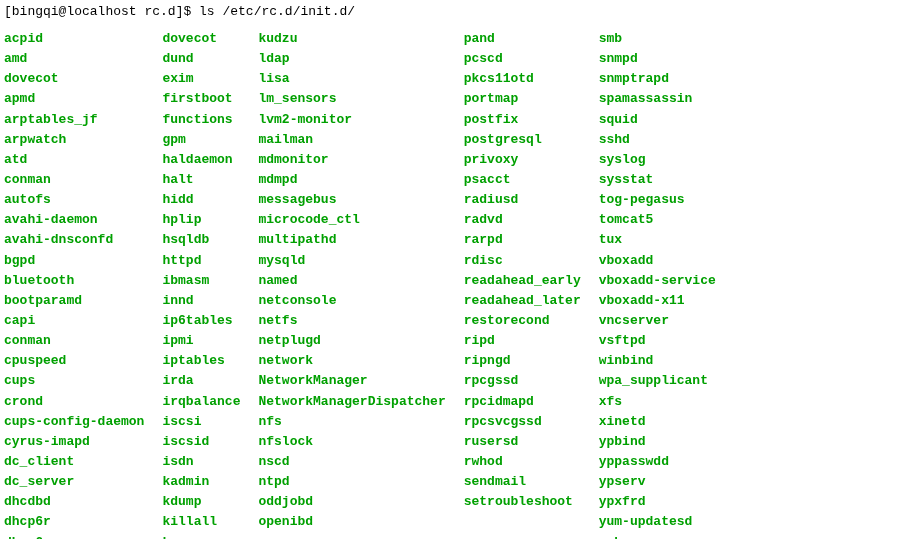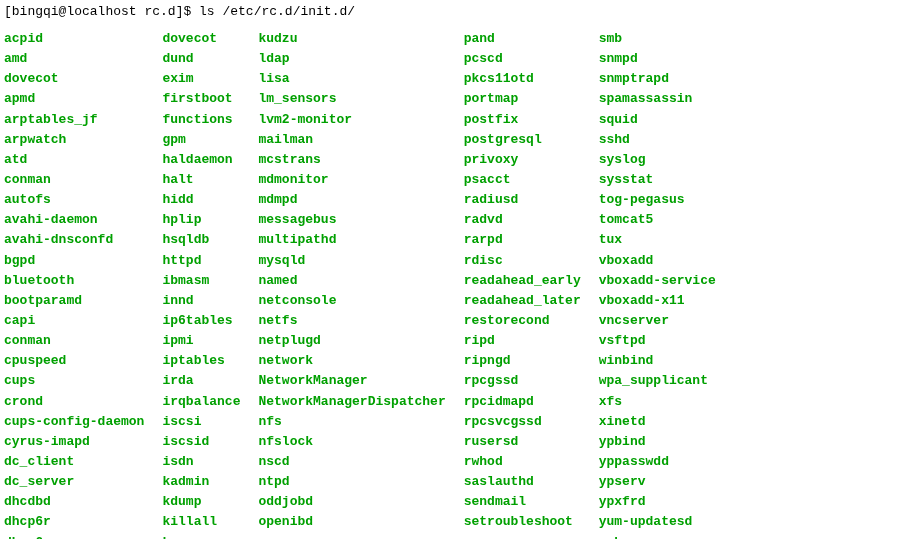--- a/index.html
+++ b/index.html
@@ -95,24 +95,24 @@
       <span class="entry">killall</span>
       <span class="entry">kprop</span>
     </div>
   <div class="col">
       <span class="entry">kudzu</span>
       <span class="entry">ldap</span>
       <span class="entry">lisa</span>
       <span class="entry">lm_sensors</span>
       <span class="entry">lvm2-monitor</span>
       <span class="entry">mailman</span>
-      <span class="entry">mcstrans</span>
       <span class="entry">mdmonitor</span>
       <span class="entry">mdmpd</span>
       <span class="entry">messagebus</span>
+      <span class="entry">microcode_ctl</span>
       <span class="entry">multipathd</span>
       <span class="entry">mysqld</span>
       <span class="entry">named</span>
       <span class="entry">netconsole</span>
       <span class="entry">netfs</span>
       <span class="entry">netplugd</span>
       <span class="entry">network</span>
       <span class="entry">NetworkManager</span>
       <span class="entry">NetworkManagerDispatcher</span>
       <span class="entry">nfs</span>
@@ -138,21 +138,20 @@
       <span class="entry">readahead_early</span>
       <span class="entry">readahead_later</span>
       <span class="entry">restorecond</span>
       <span class="entry">ripd</span>
       <span class="entry">ripngd</span>
       <span class="entry">rpcgssd</span>
       <span class="entry">rpcidmapd</span>
       <span class="entry">rpcsvcgssd</span>
       <span class="entry">rusersd</span>
       <span class="entry">rwhod</span>
-      <span class="entry">saslauthd</span>
       <span class="entry">sendmail</span>
       <span class="entry">setroubleshoot</span>
     </div>
   <div class="col">
       <span class="entry">smb</span>
       <span class="entry">snmpd</span>
       <span class="entry">snmptrapd</span>
       <span class="entry">spamassassin</span>
       <span class="entry">squid</span>
       <span class="entry">sshd</span>

